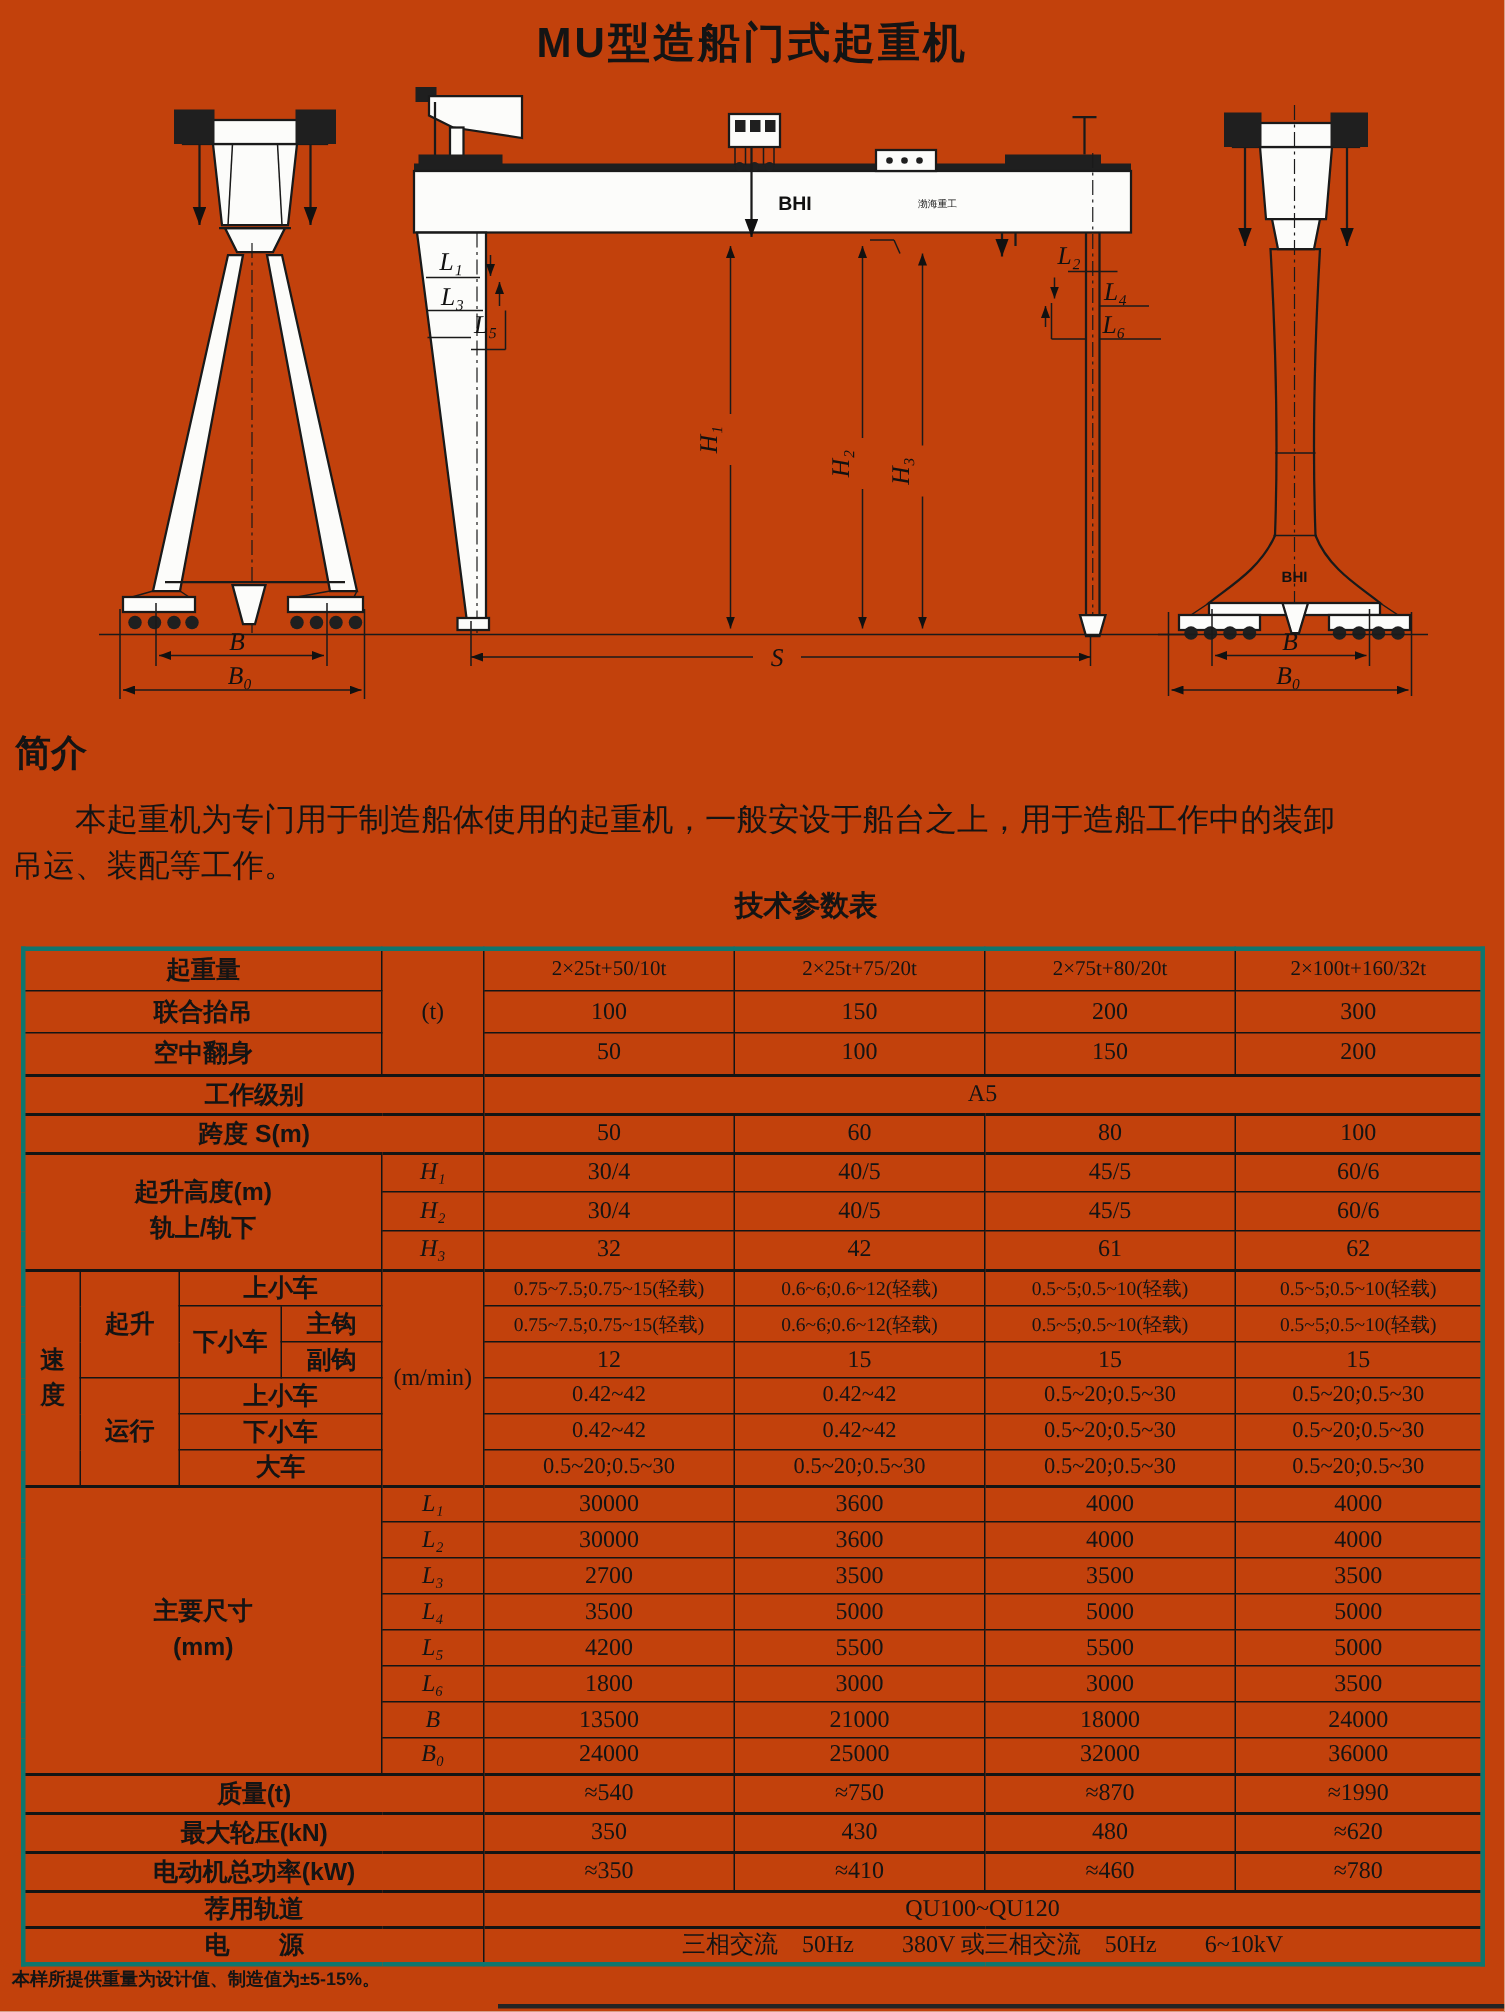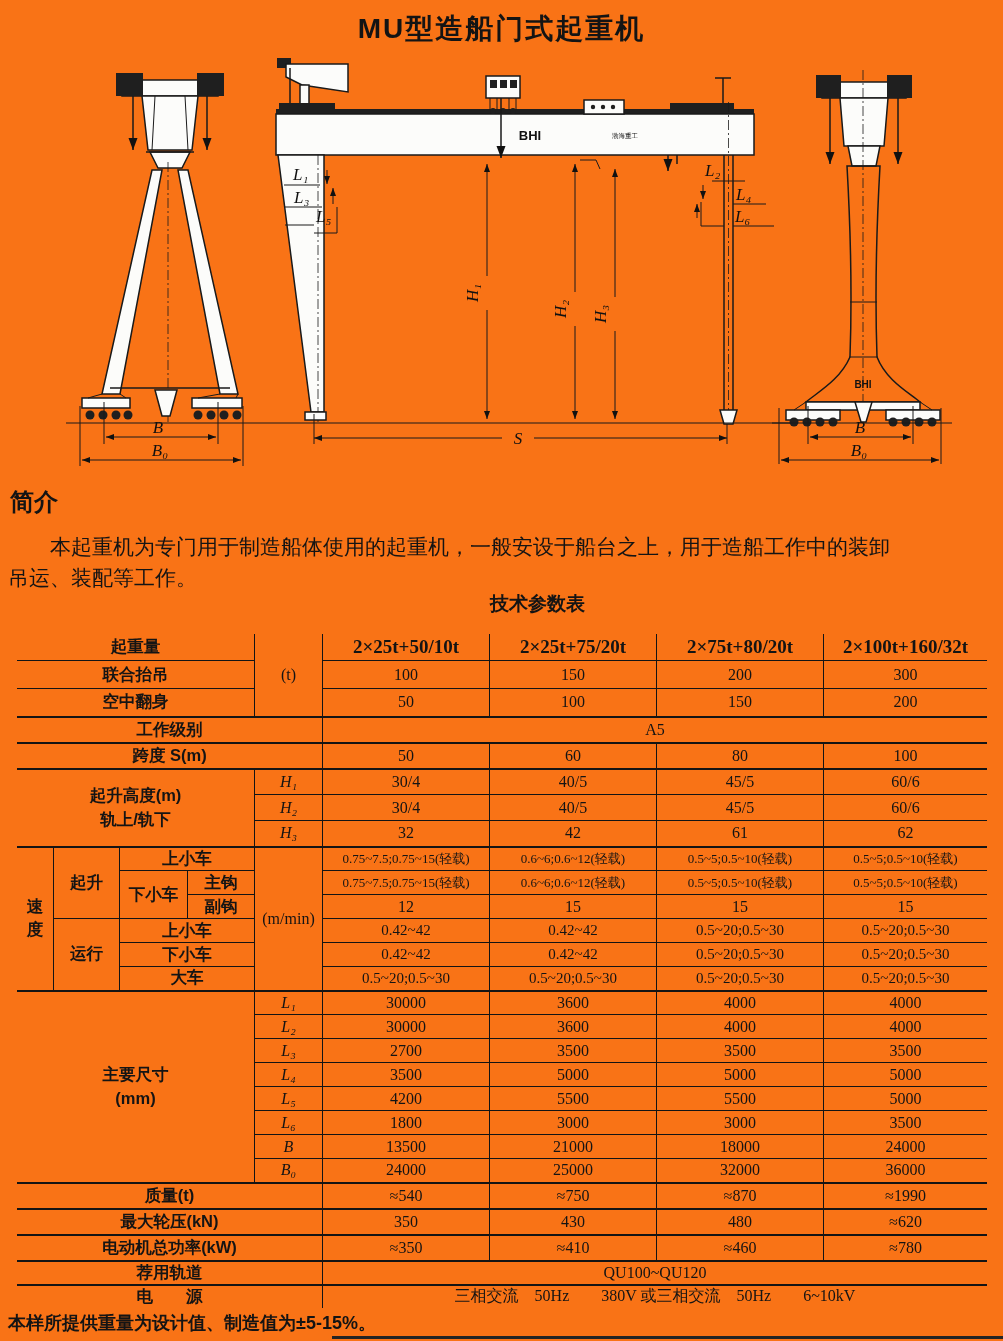--- a/index.html
+++ b/index.html
@@ -1,41 +1,41 @@
 <!DOCTYPE html>
 <html><head>
 <meta charset="utf-8">
 <style>
   html,body{margin:0;padding:0;background:#e8e8e4;}
-  .page{position:relative;width:1003px;height:1341px;background:#f97316;color:#141414;
+  .page{position:relative;width:1003px;height:1341px;background:#c2410c;color:#141414;
         font-family:"Liberation Sans",sans-serif;overflow:hidden;margin:0 auto;}
   .doc-title{position:absolute;top:10px;left:0;width:100%;text-align:center;
         font-size:28px;font-weight:bold;letter-spacing:2px;}
   .drawing{position:absolute;top:52px;left:0;}
   .intro-h{position:absolute;top:486px;left:10px;font-size:24px;font-weight:bold;}
   .intro-p{position:absolute;top:531px;left:8px;width:1000px;font-size:21px;line-height:31px;}
   .intro-p .l1{text-indent:2em;white-space:nowrap;}
   .tbl-title{position:absolute;top:591px;left:0;width:100%;text-align:center;
         font-size:19px;font-weight:bold;padding-left:36px;}
   .spec{position:absolute;top:631px;left:14px;border-collapse:collapse;table-layout:fixed;
         width:973px;font-family:"Liberation Serif",serif;}
   .spec td{border:1.5px solid #141414;text-align:center;vertical-align:middle;
         padding:0 2px;overflow:hidden;}
-  .spec{border:3px solid #f97316;}
+  .spec{border:3px solid #0f766e;}
   tr.sec td{border-top-width:2.5px;}
   .r28{height:28px}.r26{height:26px}.r24{height:24px}.r23{height:23px}
   .zh{font-family:"Liberation Sans",sans-serif;font-weight:bold;font-size:16.5px;}
   .zh div{line-height:1.45;}
   .num{font-size:16px;}
-  .model{font-size:19px;font-weight:bold;}
+  .model{font-size:14px;font-weight:normal;}
   .sym{font-style:italic;font-size:16px;}
   .small{font-size:13px;}
   .pre{white-space:pre;}
-  .vert{display:inline-block;width:1.15em;word-break:break-all;line-height:1.35;font-family:Liberation Serif, serif;}
-  .footnote{position:absolute;top:1311px;left:8px;font-size:18px;font-weight:bold;}
+  .vert{display:inline-block;width:1.15em;word-break:break-all;line-height:1.35;}
+  .footnote{position:absolute;top:1311px;left:8px;font-size:12px;font-weight:bold;}
   .scan-edge{position:absolute;top:1336px;left:332px;width:671px;height:3px;background:#242424;}
   
   .ln{stroke:#1a1a1a;stroke-width:1.5;fill:none;}
   .thin{stroke:#1a1a1a;stroke-width:1;fill:none;}
   .dim{stroke:#1a1a1a;stroke-width:1;fill:none;}
   .dark{fill:#1f1f1f;stroke:none;}
   .wh{fill:#fcfcfa;stroke:#1a1a1a;stroke-width:1.5;}
   .dash{stroke:#1a1a1a;stroke-width:.8;fill:none;stroke-dasharray:10 3 2 3;}
   .dimlbl{font-family:"Liberation Serif",serif;font-style:italic;font-size:17px;fill:#111;}
   .brand{font-family:"Liberation Sans",sans-serif;font-weight:bold;font-size:13px;fill:#111;}

